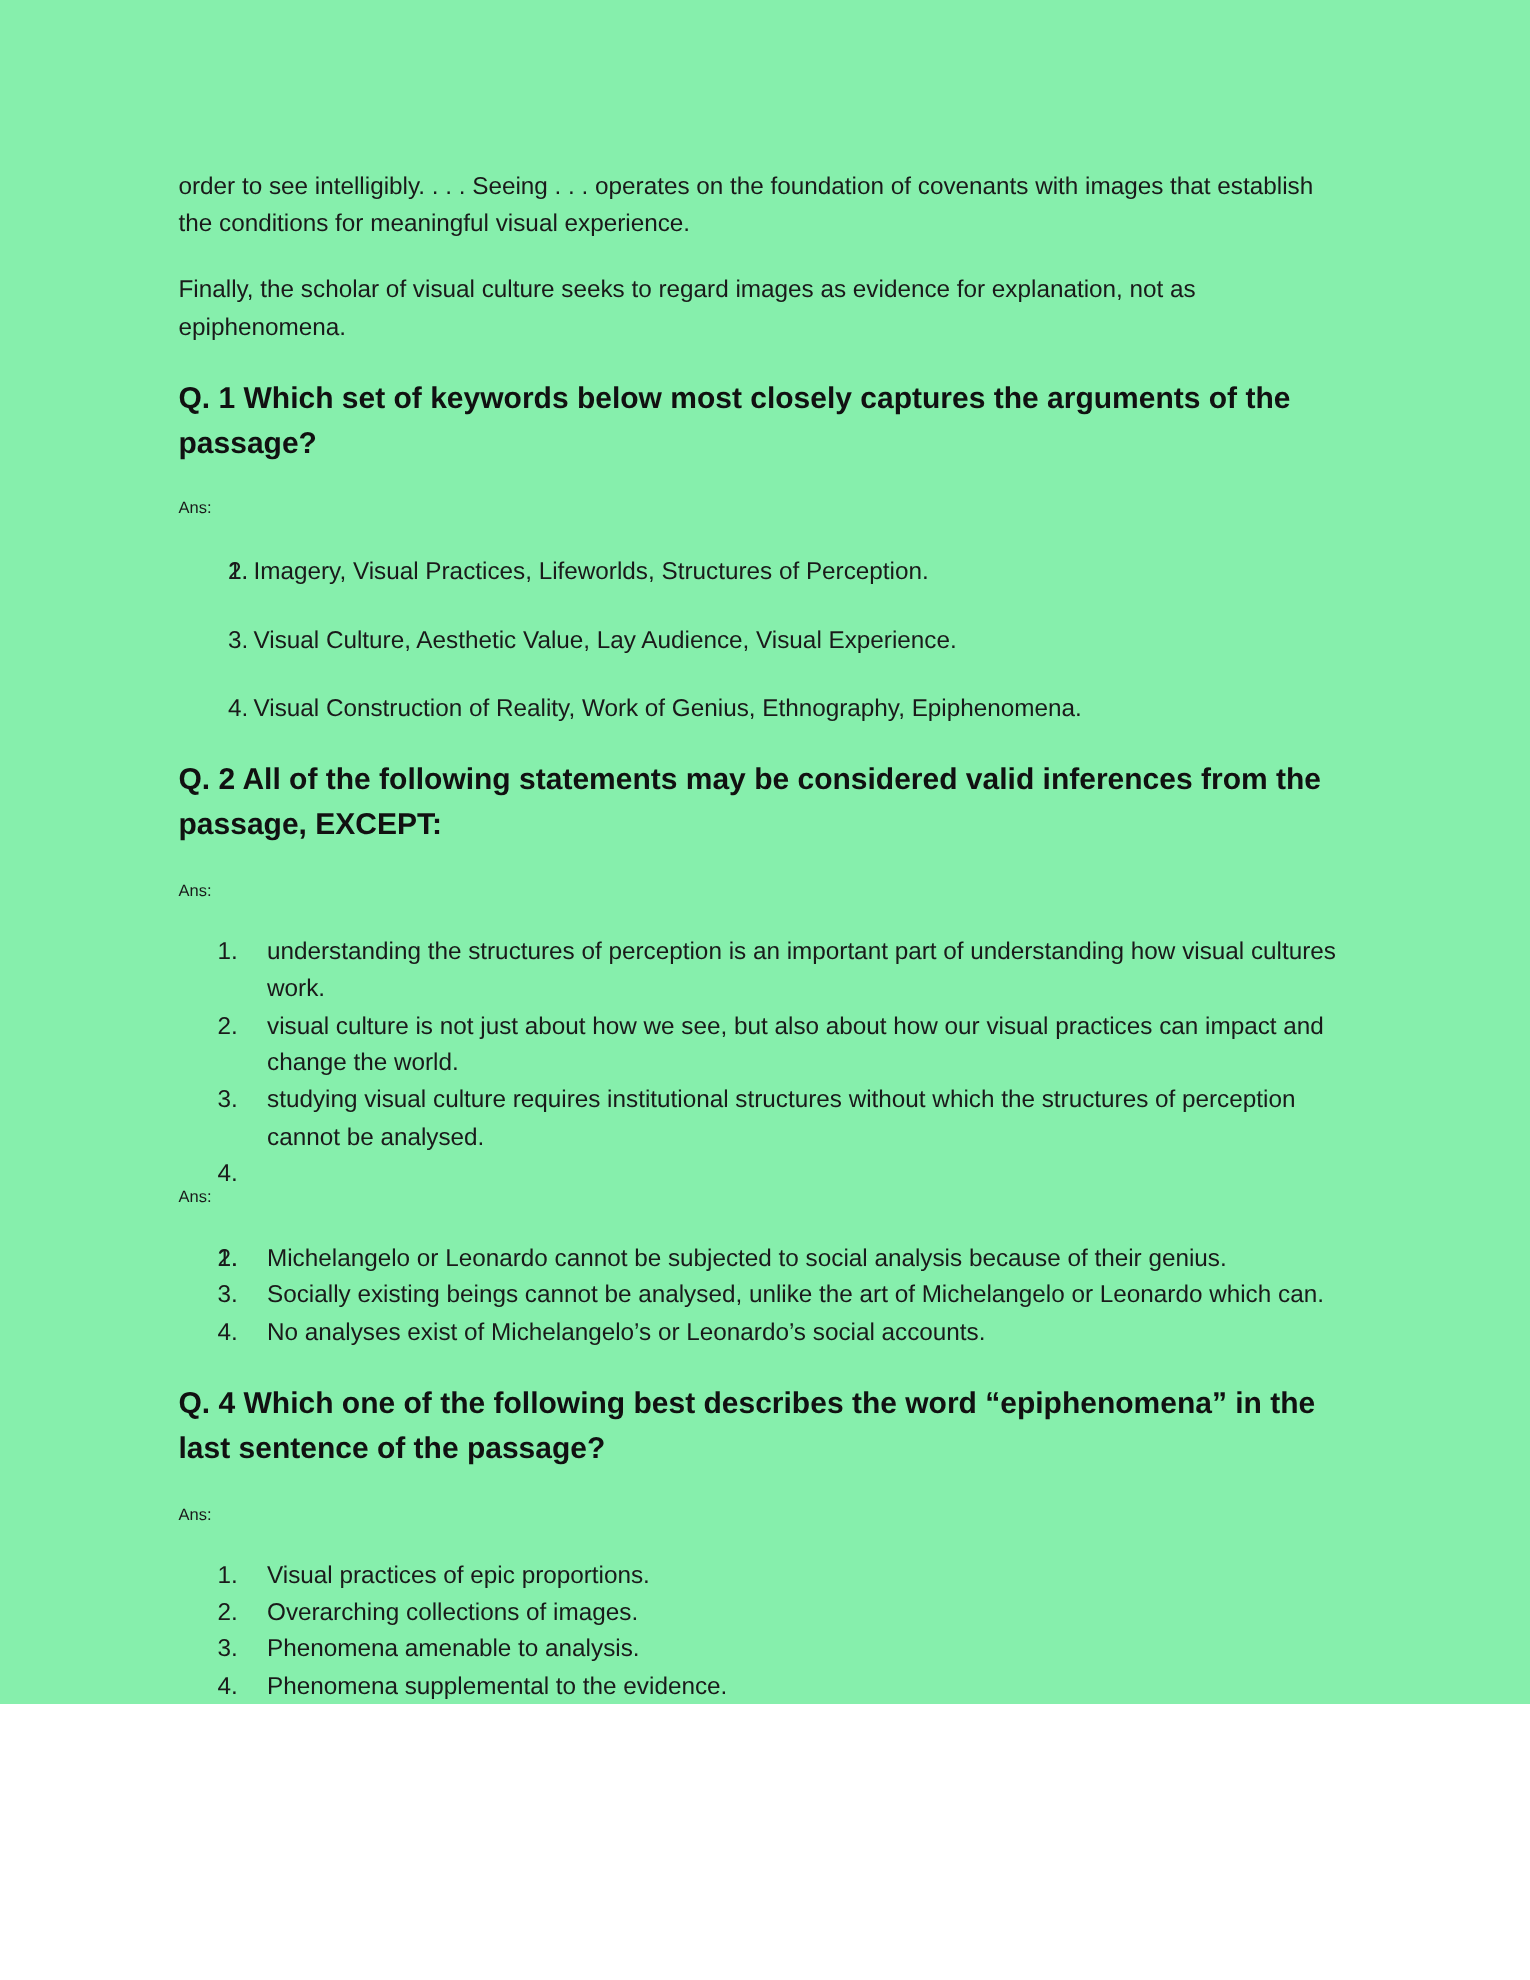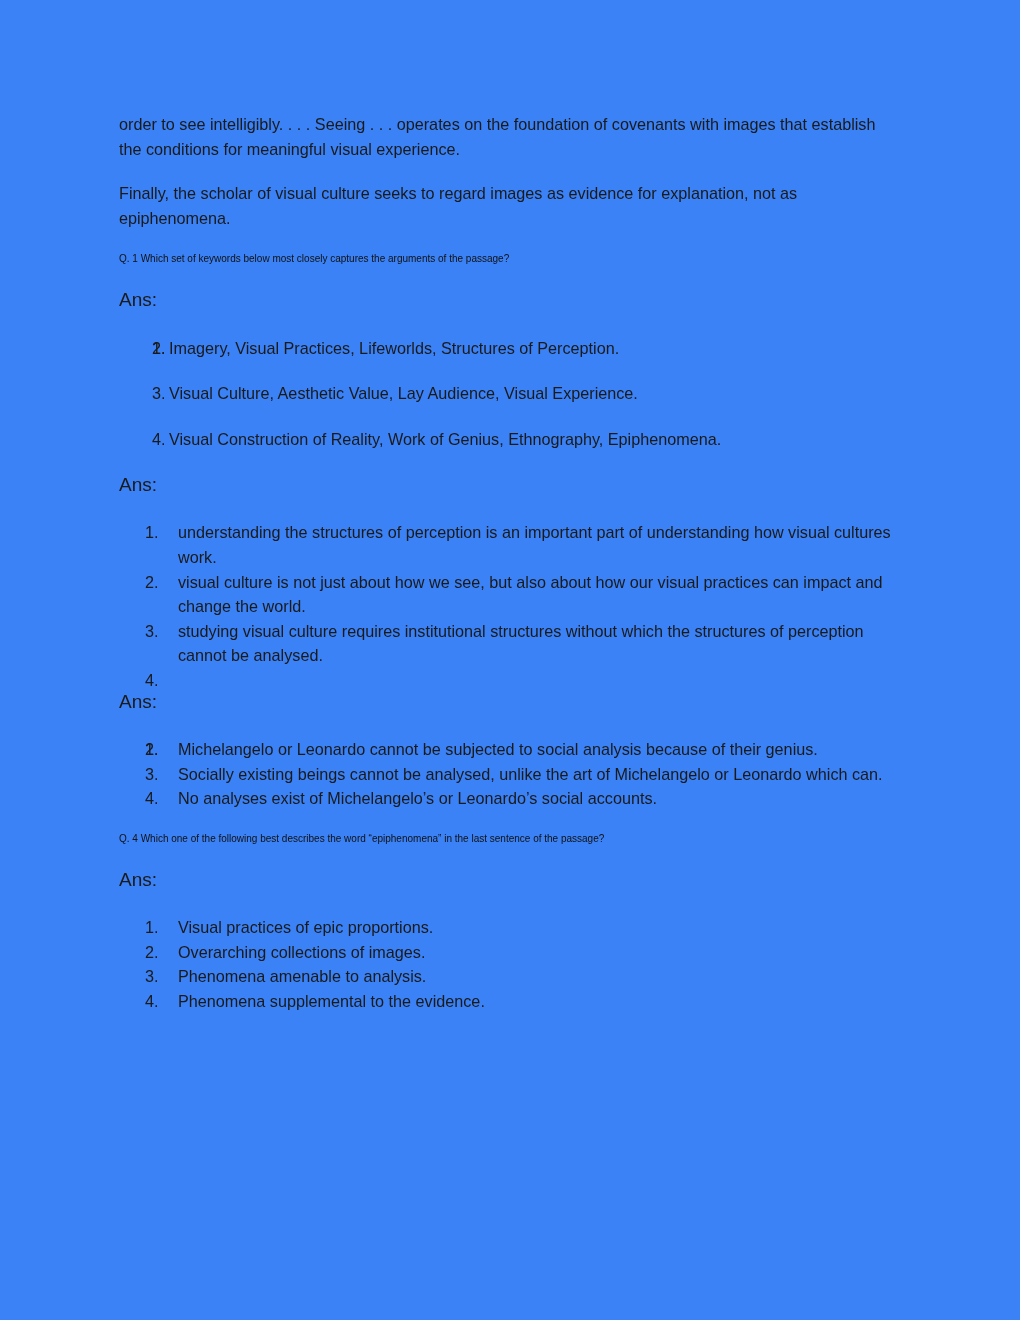--- a/index.html
+++ b/index.html
@@ -10,51 +10,51 @@
   body {
     width: 1020px;
     height: 1320px;
     font-family: "Liberation Sans", sans-serif;
     color: #1a1a1a;
     -webkit-font-smoothing: antialiased;
   }
   .page {
     position: relative;
     width: 1020px;
-    height: 1320px;
-    background: #3b82f6;
+    height: 1136px;
+    background: #86efac;
     box-sizing: border-box;
     padding: 112px 125px 0 119px;
   }
   .doc-body {
     width: 776px;
   }
 
   
   p.para {
     margin: 0 0 20px 0;
     font-size: 16.2px;
     line-height: 1.52;
     text-align: left;
     color: #1a1a1a;
   }
 
   
   .question {
     margin: 0 0 20px 0;
-    font-size: 10px;
-    line-height: 1.52;
-    font-weight: normal;
+    font-size: 20px;
+    line-height: 1.52;
+    font-weight: bold;
     color: #111111;
   }
 
   
   .ans-label {
     margin: 0 0 20px 0;
-    font-size: 19px;
+    font-size: 11px;
     line-height: 1.52;
     color: #1a1a1a;
   }
 
   
   ol.options-spaced {
     margin: 0 0 20px 0;
     padding: 0;
     list-style: none;
   }
@@ -124,20 +124,21 @@
           <span class="txt">Visual Culture, Aesthetic Value, Lay Audience, Visual Experience.</span>
         </li>
         <li>
           <span class="num">4.</span>
           <span class="txt">Visual Construction of Reality, Work of Genius, Ethnography, Epiphenomena.</span>
         </li>
       </ol>
     </div>
 
     <div>
+      <p class="question">Q. 2 All of the following statements may be considered valid inferences from the passage, EXCEPT:</p>
       <p class="ans-label">Ans:</p>
       <ol class="options-tight">
         <li>
           <span class="num">1.</span>
           <span class="txt">understanding the structures of perception is an important part of understanding how visual cultures work.</span>
         </li>
         <li>
           <span class="num">2.</span>
           <span class="txt">visual culture is not just about how we see, but also about how our visual practices can impact and change the world.</span>
         </li>

